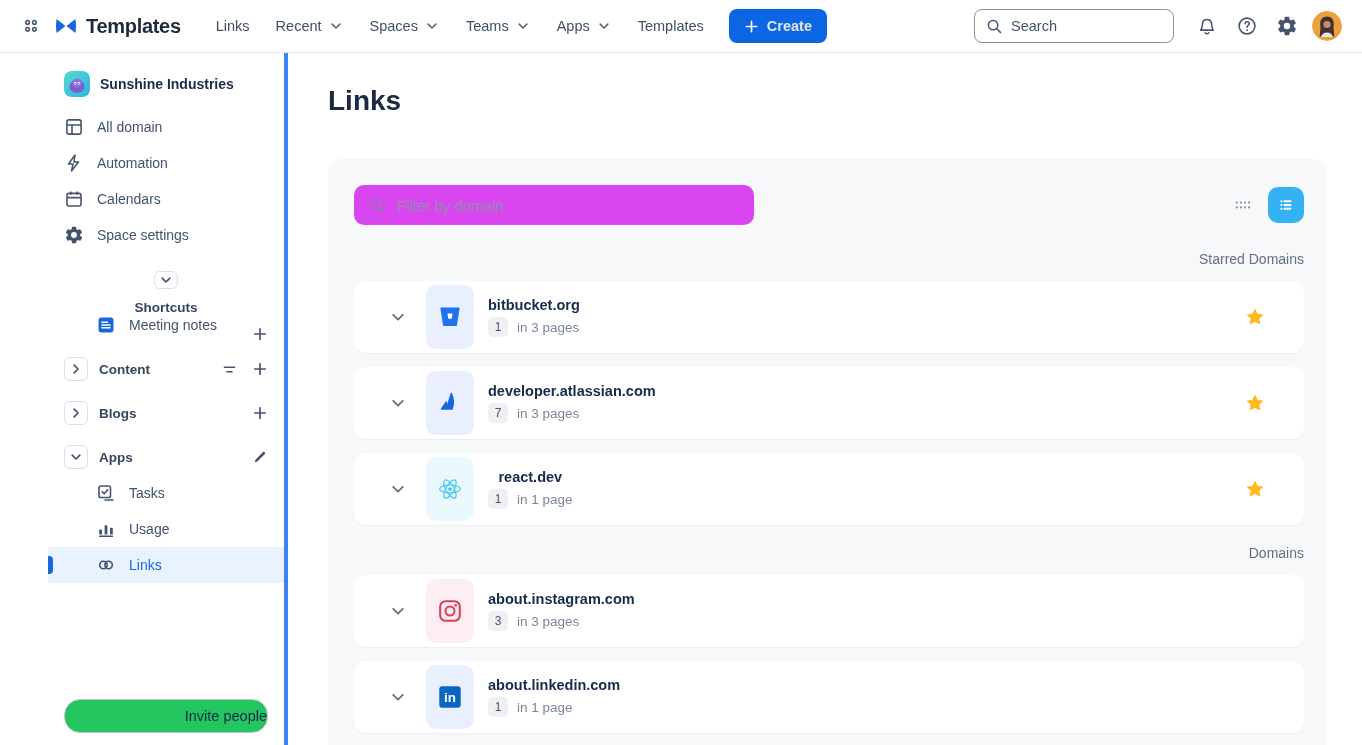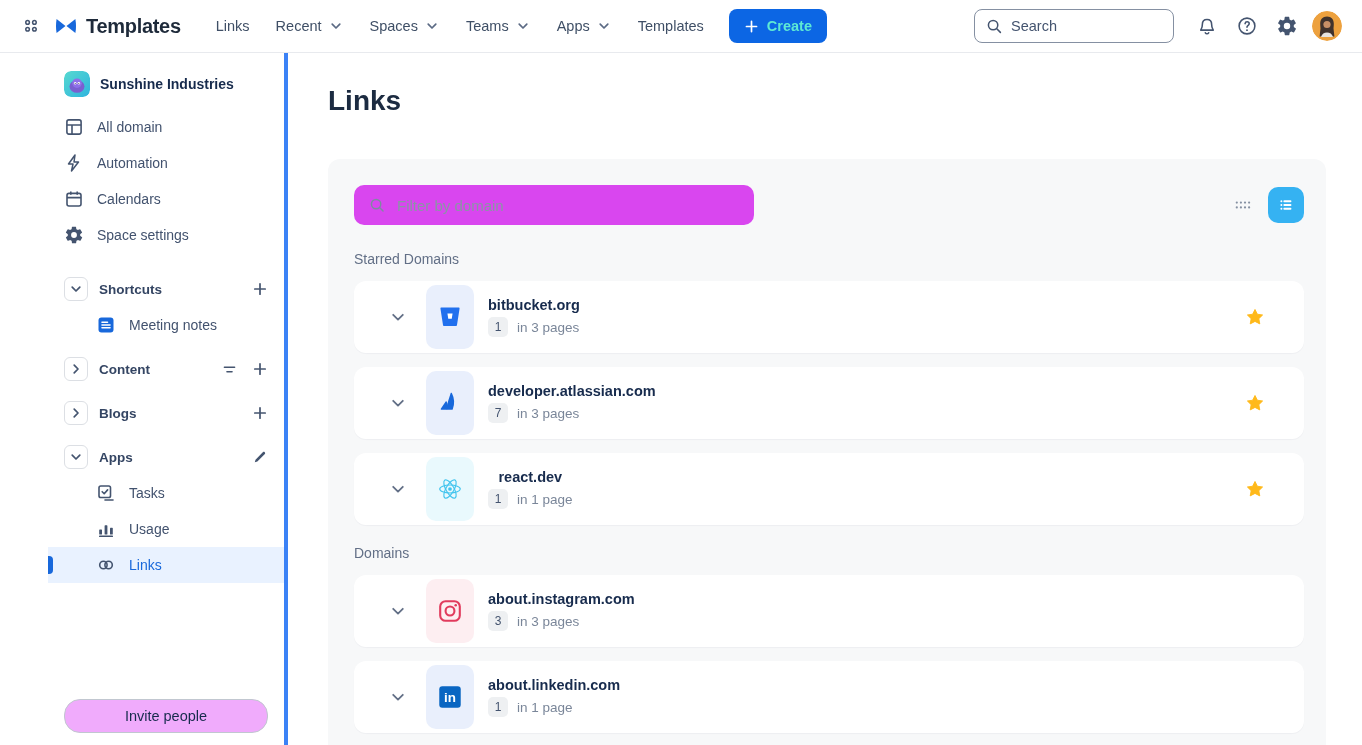--- a/index.html
+++ b/index.html
@@ -13,21 +13,21 @@
     padding:0 18px 0 14px; border-bottom:1px solid #e8eaee; }
   .tb-left { display:flex; align-items:center; }
   .iconbtn { background:none; border:none; cursor:pointer; width:34px; height:34px;
     display:flex; align-items:center; justify-content:center; border-radius:6px; color:#44546f; }
   .logo { display:flex; align-items:center; gap:8px; margin:0 24px 0 6px; cursor:pointer; }
   .logo-text { font-size:20px; font-weight:700; color:#1e2a3a; letter-spacing:-0.3px; }
   .nav-item { display:flex; align-items:center; gap:6px; padding:7px 11px; border-radius:6px;
     font-size:14.5px; font-weight:500; color:#3f4f66; cursor:pointer; }
   .nav-item .nav-chev { color:#5b6a84; }
   .create-btn { display:flex; align-items:center; gap:8px; margin-left:14px; height:34px;
-    padding:0 15px; background:#0c66e4; border:none; border-radius:8px; color:#5eead4;
+    padding:0 15px; background:#0c66e4; border:none; border-radius:8px; color:#e5e5e5;
     font-size:14.5px; font-weight:600; font-family:inherit; cursor:pointer; }
   .tb-right { display:flex; align-items:center; gap:6px; }
   .search { display:flex; align-items:center; gap:8px; width:200px; height:34px;
     border:1.4px solid #8590a2; border-radius:8px; padding:0 10px; margin-right:10px;
     background:#fff; color:#44546f; }
   .search input { border:none; outline:none; background:transparent; width:100%;
     font-size:14.5px; font-family:inherit; color:#172b4d; }
   .search input::placeholder { color:#44546f; }
   .avatar-btn { width:34px; height:34px; border:none; background:none; cursor:pointer;
     display:flex; align-items:center; justify-content:center; }
@@ -46,50 +46,50 @@
     font-size:14px; color:#42526e; cursor:pointer; position:relative; }
   .side-item .icon { color:#44546f; }
   .side-item.child { padding-left:48px; }
   .side-item.active { background:#e9f2ff; }
   .side-item.active .label { color:#1868db; font-weight:500; }
   .side-item.active::before { content:""; position:absolute; left:0; top:50%;
     transform:translateY(-50%); width:5px; height:18px; background:#1868db;
     border-radius:0 4px 4px 0; }
   .group-header { height:36px; display:flex; align-items:center; gap:11px;
     padding:0 16px; cursor:pointer; }
-  .group-header.first { margin-top:18px; }
+  .group-header.first { margin-top:18px;flex-direction:column; }
   .group-header + .group-header, .group-children + .group-header { margin-top:8px; }
   .chev-box { width:24px; height:24px; border:1px solid #dcdfe4; border-radius:6px;
     background:#fff; display:flex; align-items:center; justify-content:center;
     color:#44546f; cursor:pointer; }
   .group-label { font-size:13.5px; font-weight:700; color:#344563; }
   .group-actions { margin-left:auto; display:flex; align-items:center; gap:14px; color:#44546f; }
   .group-actions .icon { cursor:pointer; }
-  .invite-btn { margin:auto 16px 12px; height:34px; background:#f0abfc;
+  .invite-btn { margin:auto 16px 12px; height:34px; background:#22c55e;
     border:1px solid #c1c7d0; border-radius:16px; font-size:14.5px; font-family:inherit;
-    color:#172b4d; cursor:pointer; }
+    color:#172b4d; cursor:pointer;text-align:right; }
 
   
   .main { flex:1; padding:24px 36px 0 40px; overflow:hidden; }
   .page-title { font-size:28px; font-weight:700; color:#1c2b41; margin:8px 0 0; }
   .panel { margin-top:42px; background:#f7f8f9; border-radius:12px;
     padding:26px 22px 26px 26px; height:640px; }
   .toolbar { display:flex; align-items:center; margin-bottom:26px; }
   .filter { display:flex; align-items:center; gap:11px; width:400px; height:40px;
     background:#d946ef; border-radius:10px; padding:0 14px; color:#7d8aa0; }
   .filter input { border:none; outline:none; background:transparent; width:100%;
     font-size:15px; font-family:inherit; color:#172b4d; }
   .filter input::placeholder { color:#8a94a6; }
   .view-toggles { margin-left:auto; display:flex; align-items:center; gap:8px; }
   .grid-toggle { width:34px; height:34px; border:none; background:transparent;
     color:#8590a2; border-radius:8px; cursor:pointer; display:flex;
     align-items:center; justify-content:center; }
   .list-toggle { width:36px; height:36px; border:none; background:#35b2f2;
     border-radius:10px; cursor:pointer; display:flex; align-items:center; justify-content:center; }
-  .section-label { font-size:14px; color:#626f86; margin-bottom:14px; }
+  .section-label { font-size:14px; color:#626f86; margin-bottom:14px;text-align:right; }
   .section + .section .section-label { margin-top:20px; }
   .card { background:#fff; border-radius:12px; height:72px; display:flex; align-items:center;
     padding:0 38px 0 34px; margin-bottom:14px; box-shadow:0 1px 1px rgba(9,30,66,0.04); }
   .card .chev { color:#626f86; background:none; border:none; cursor:pointer;
     display:flex; align-items:center; justify-content:center; width:20px; height:20px; }
   .tile { width:48px; height:64px; border-radius:10px; margin:0 14px 0 18px;
     display:flex; align-items:center; justify-content:center; }
   .tile-bitbucket-logo, .tile-atlassian-logo, .tile-linkedin-logo { background:#e9effc; }
   .tile-react-logo { background:#e9f9fd; }
   .tile-instagram-logo { background:#fdeef1; }

